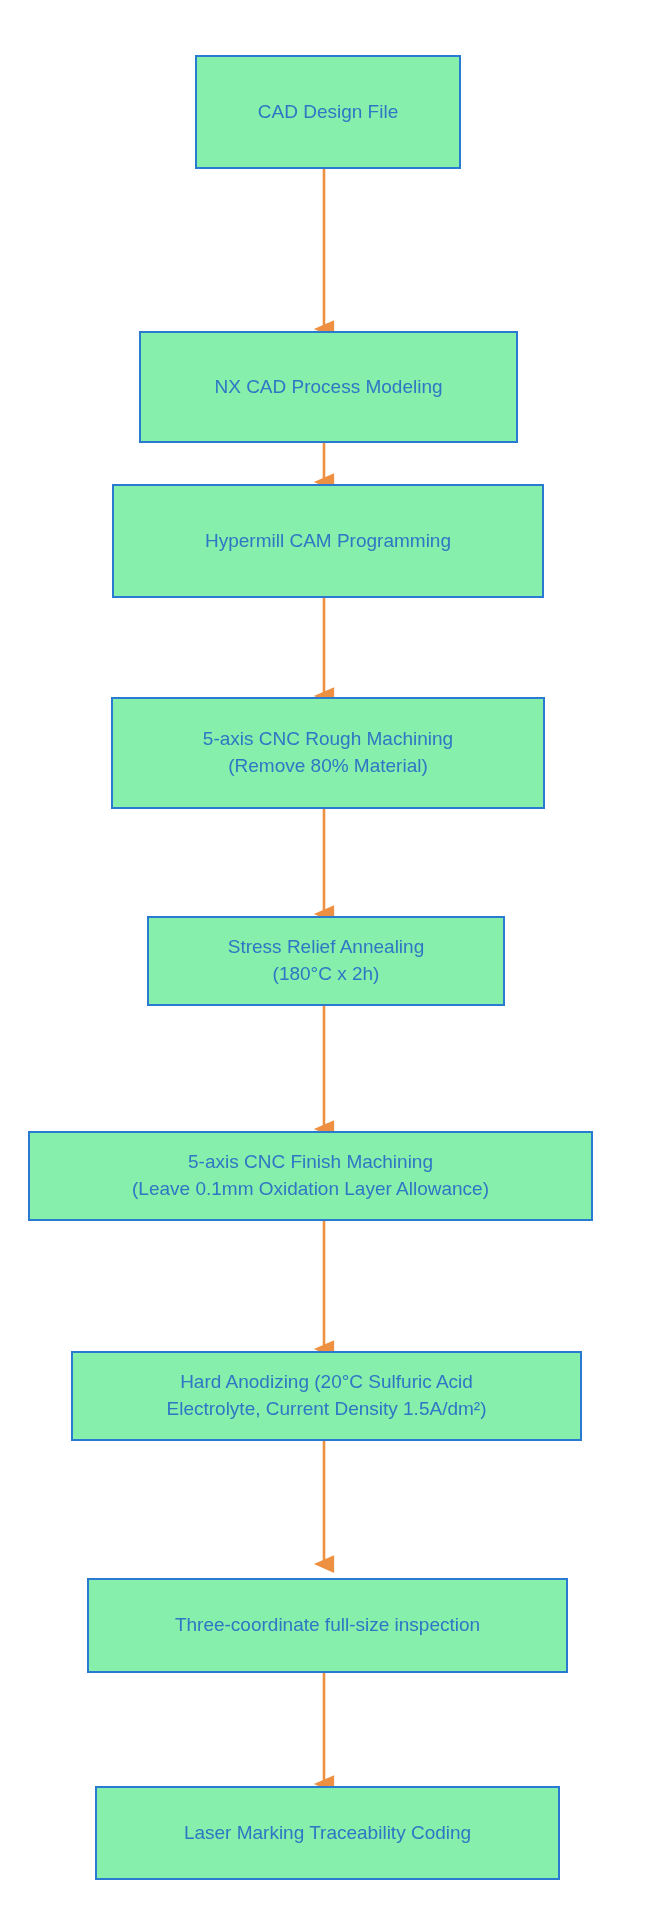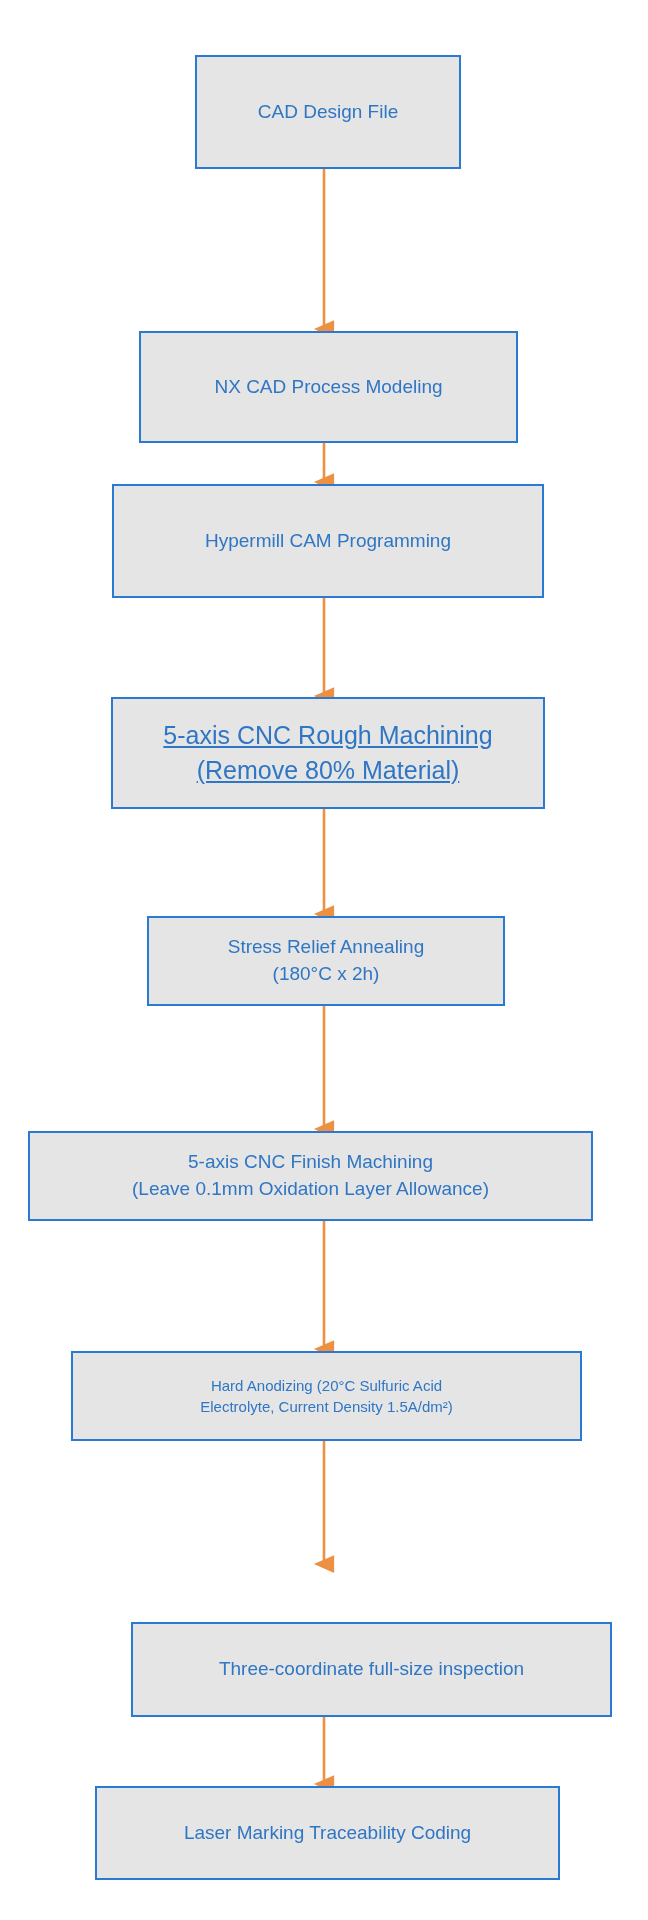--- a/index.html
+++ b/index.html
@@ -19,21 +19,21 @@
     position: absolute;
     left: 0;
     top: 0;
     width: 648px;
     height: 1920px;
   }
 
   .node {
     position: absolute;
     box-sizing: border-box;
-    background: #e5e5e5;
+    background: #86efac;
     border: 2px solid #2a7ad2;
     display: flex;
     align-items: center;
     justify-content: center;
     text-align: center;
     color: #2f76c4;
     line-height: 1.42;
     z-index: 2;
   }
 
@@ -42,25 +42,25 @@
     width: 100%;
     padding: 0 6px;
     box-sizing: border-box;
     white-space: pre-line;
   }
 
   
   .n0 { left: 195px; top: 55px;   width: 266px; height: 114px; font-size: 19px; }
   .n1 { left: 139px; top: 331px;  width: 379px; height: 112px; font-size: 19px; }
   .n2 { left: 112px; top: 484px;  width: 432px; height: 114px; font-size: 19px; }
-  .n3 { left: 111px; top: 697px;  width: 434px; height: 112px; font-size: 25px; text-decoration: underline; }
+  .n3 { left: 111px; top: 697px;  width: 434px; height: 112px; font-size: 19px; }
   .n4 { left: 147px; top: 916px;  width: 358px; height: 90px;  font-size: 19px; }
   .n5 { left: 28px;  top: 1131px; width: 565px; height: 90px;  font-size: 19px; }
-  .n6 { left: 71px;  top: 1351px; width: 511px; height: 90px;  font-size: 15px; }
-  .n7 { left: 87px;  top: 1622px; width: 481px; height: 95px;  font-size: 19px; margin-left: 44px; }
+  .n6 { left: 71px;  top: 1351px; width: 511px; height: 90px;  font-size: 19px; }
+  .n7 { left: 87px;  top: 1578px; width: 481px; height: 95px;  font-size: 19px; }
   .n8 { left: 95px;  top: 1786px; width: 465px; height: 94px;  font-size: 19px; align-items: center; }
 
   .connector {
     position: absolute;
     left: 0;
     top: 0;
     width: 648px;
     height: 1920px;
     z-index: 1;
     pointer-events: none;

